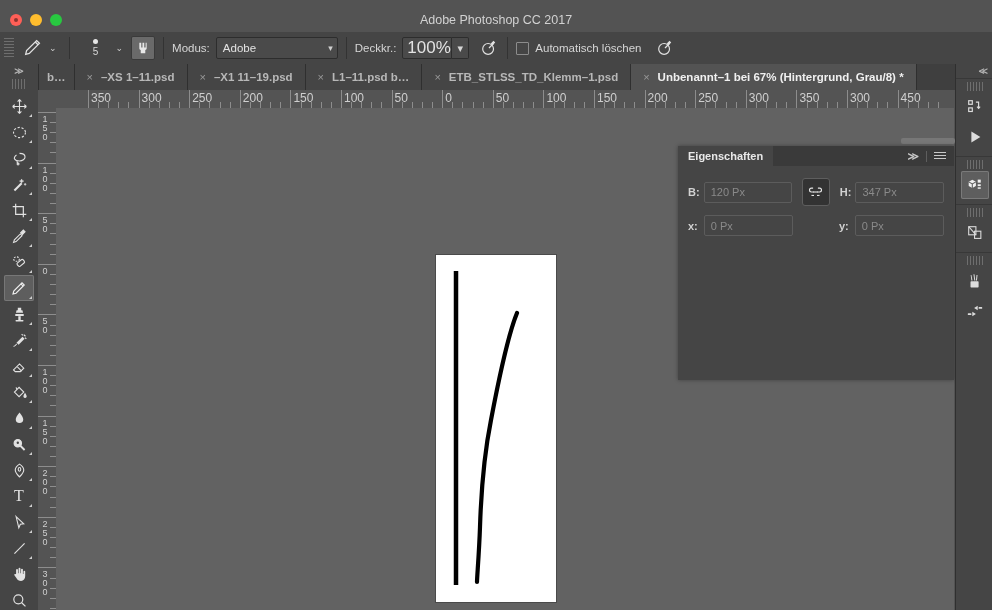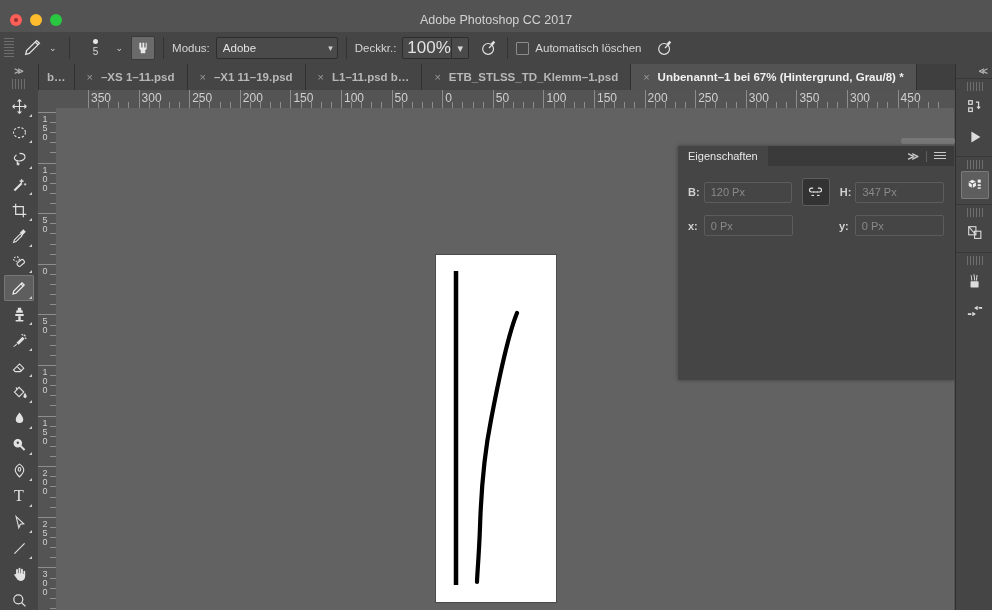--- a/index.html
+++ b/index.html
@@ -134,21 +134,21 @@
 
   
   .props{
     position:absolute;left:678px;top:138px;width:276px;height:234px;background:#454545;
     box-shadow:0 0 4px rgba(0,0,0,.35);
   }
   .props-tabrow{
     height:20px;background:#3a3a3a;display:flex;align-items:stretch;
   }
   .props-tab{
-    background:#454545;color:#e8e8e8;font-size:11px;font-weight:normal;
+    background:#454545;color:#e8e8e8;font-size:11px;font-weight:bold;
     display:flex;align-items:center;padding:8px 10px;
   }
   .props-tabspacer{flex:1;}
   .props-tools{display:flex;align-items:center;gap:7px;padding:0 8px;color:#c9c9c9;}
   .props-tools .bar{width:1px;height:11px;background:#5e5e5e;}
   .hamburger{width:12px;height:9px;
     background:repeating-linear-gradient(to bottom,#c9c9c9 0 1.5px,transparent 1.5px 3px);}
   .props-head{
     height:36px;display:flex;align-items:center;gap:10px;padding:0 10px;
     border-bottom:1px solid #383838;

